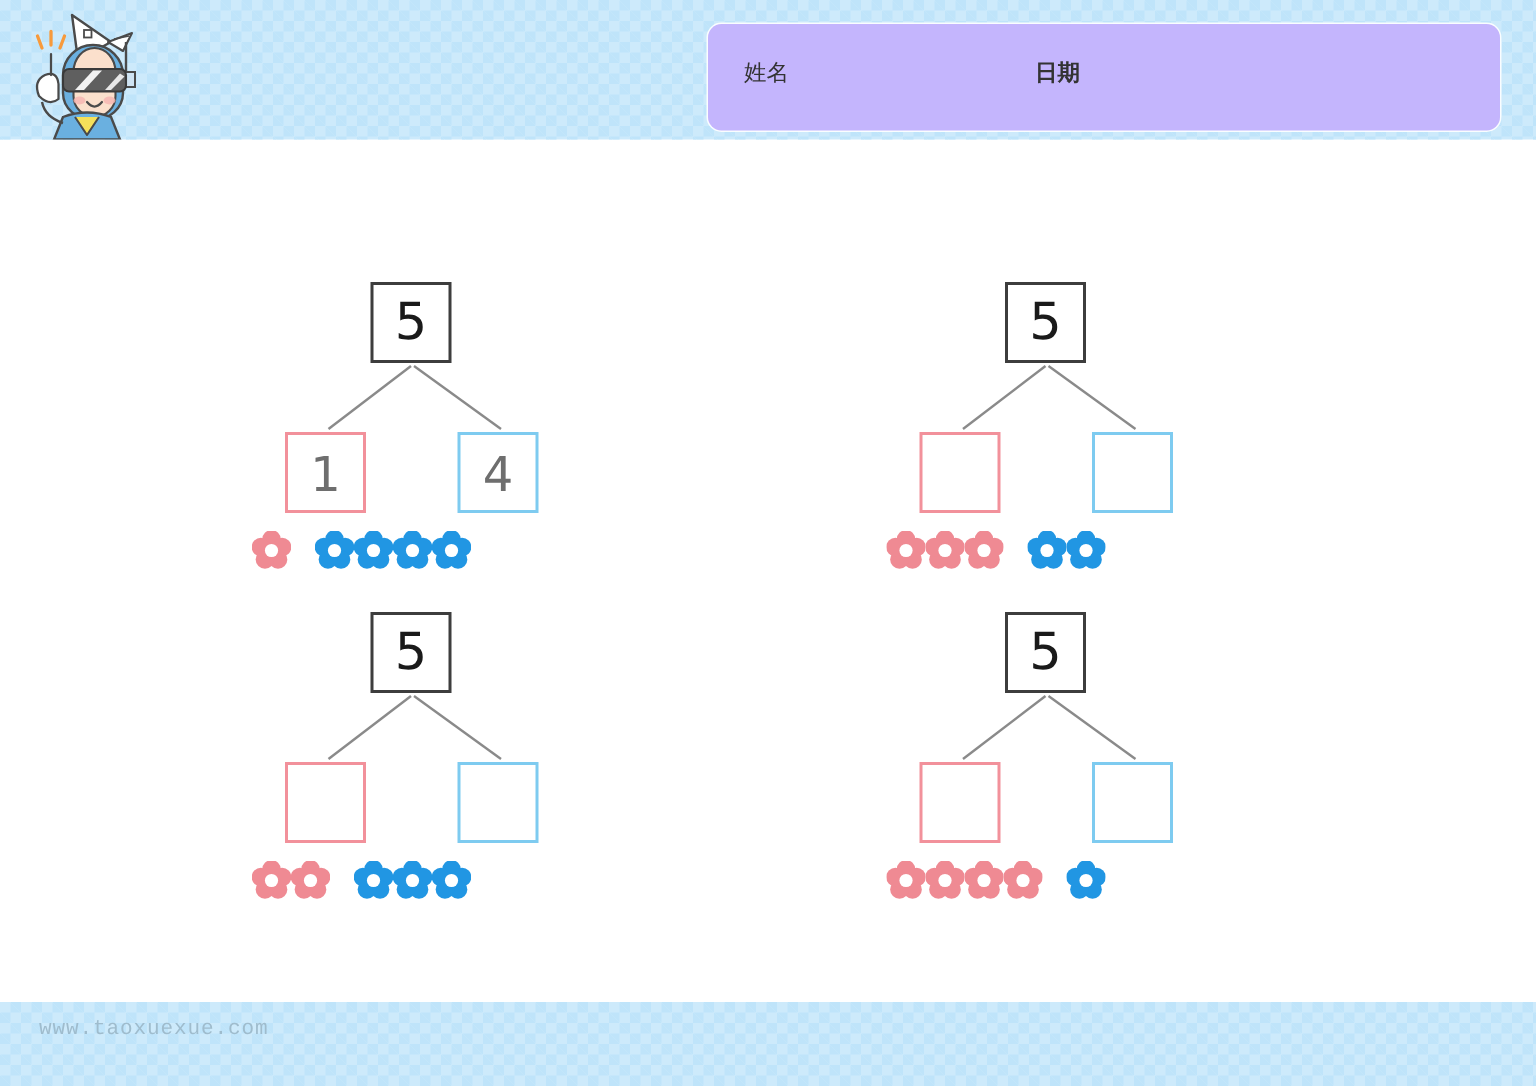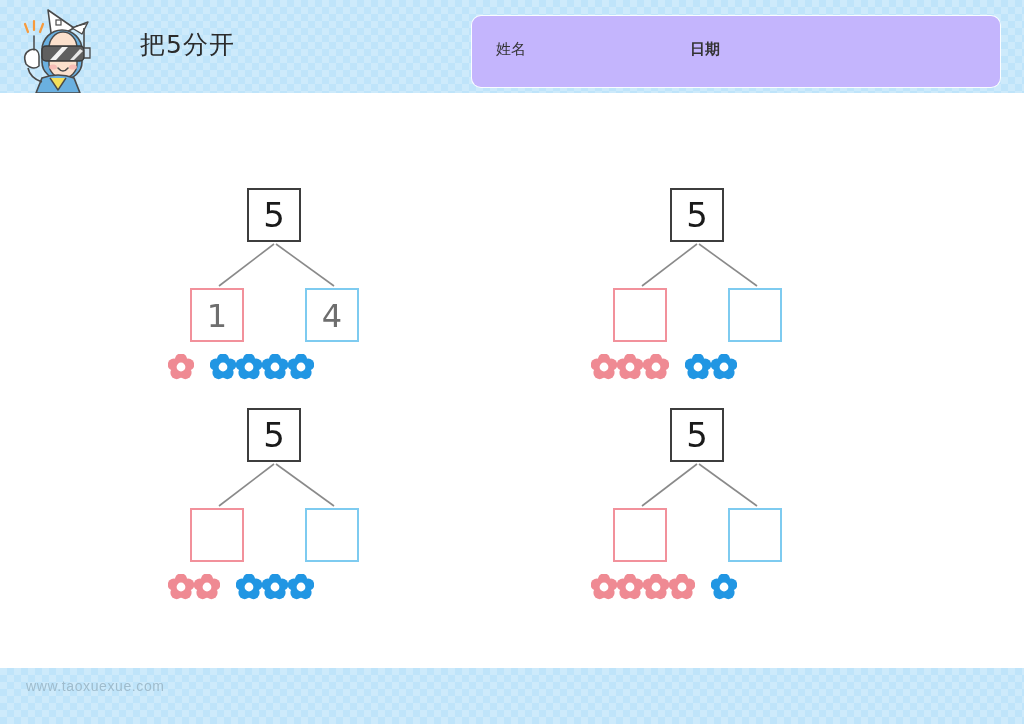--- a/index.html
+++ b/index.html
@@ -40,21 +40,21 @@
     position:absolute;top:33px;transform:translateY(-50%);
     font-size:15px;color:#333;font-family:"DejaVu Sans",sans-serif;
   }
   .namebox .lbl.name{left:24px;}
   .namebox .lbl.date{left:218px;font-weight:bold;}
 
   
   .sitelink{
     position:absolute;left:26px;top:678px;
     font-size:14px;color:#9fbccd;letter-spacing:.6px;
-    font-family:Liberation Sans, sans-serif;
+    font-family:Liberation Mono, monospace;
   }
 
   
   #problems{position:absolute;left:0;top:93px;width:1024px;height:575px;}
   .problem{position:absolute;width:260px;height:200px;}
   .p0{left:150px;top:95px;}
   .p1{left:573px;top:95px;}
   .p2{left:150px;top:315px;}
   .p3{left:573px;top:315px;}
 
@@ -129,21 +129,20 @@
       <path d="M38 74 L46 86 L54 74" fill="#f5e05a" stroke="#4a4a4a" stroke-width="1.4" stroke-linejoin="round"></path>
 
       <path d="M30 78 q-12 -4 -14 -14" fill="none" stroke="#4a4a4a" stroke-width="1.6"></path>
       <path d="M14 60 q-4 -10 4 -14 q8 -3 9 6 l0 10 q-6 5 -13 -2 z" fill="#ffffff" stroke="#4a4a4a" stroke-width="1.5" stroke-linejoin="round"></path>
       <path d="M22 46 l0 -14" stroke="#4a4a4a" stroke-width="1.5" stroke-linecap="round"></path>
 
       <path d="M16 28 L13 20 M22 26 L22 17 M28 28 L31 20" stroke="#f79a3c" stroke-width="2.2" stroke-linecap="round"></path>
     </svg>
   </div>
 
-  <div class="title">把5分开</div>
 
   <div class="namebox">
     <div class="lbl name">姓名</div>
     <div class="lbl date">日期</div>
   </div>
 
   <div id="problems">
       <div class="problem p0">
         <div class="topbox">
           <span>5</span>

